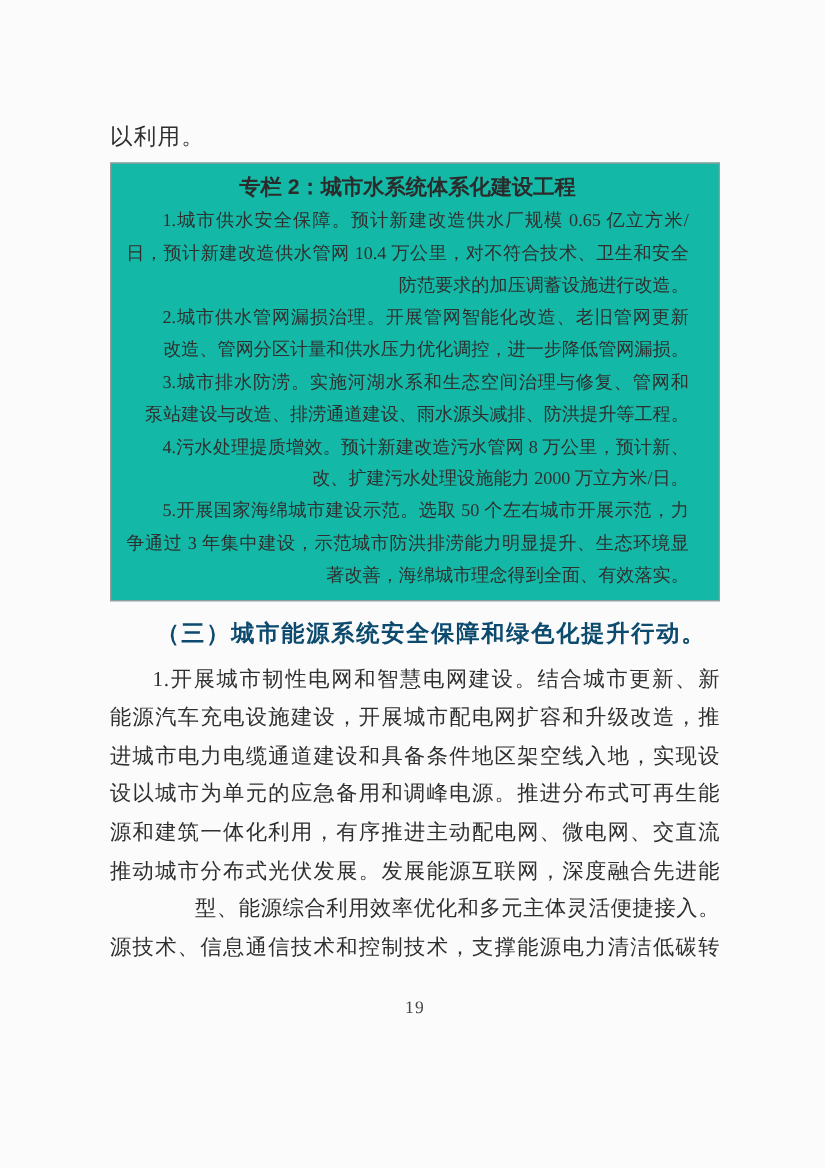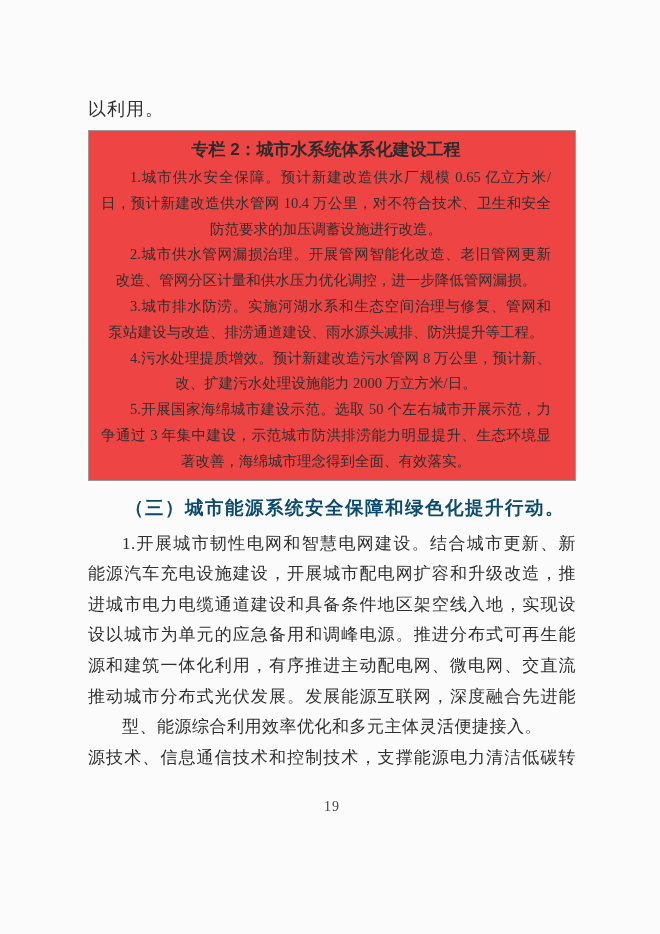--- a/index.html
+++ b/index.html
@@ -17,36 +17,36 @@
     font-size: 18px;
     line-height: 26px;
     letter-spacing: 1px;
     font-family: Liberation Serif, serif;
   }
 
   .feature-box {
     margin-top: 8px;
     border: 1px solid #9a9a9a;
     padding: 4px 24px 5px 12px;
-    background: #ef4444;
+    background: #14b8a6;
   }
   .box-title {
     text-align: center;
     font-weight: bold;
     font-size: 17px;
     line-height: 30px;
     font-family: "Liberation Sans", "DejaVu Sans", sans-serif;
     color: #2b2b2b;
   }
   .feature-box .line {
     font-size: 14.5px;
     line-height: 25.8px;
   }
 
-  .line { text-align: center; }
+  .line { text-align: right; }
   .line.fill { text-align: justify; text-align-last: justify; }
   .line.indent { padding-left: 2em; }
 
   .section-heading {
     margin-top: 12px;
     font-size: 18.5px;
     font-weight: bold;
     line-height: 30px;
     text-indent: 2em;
     letter-spacing: 1.5px;

